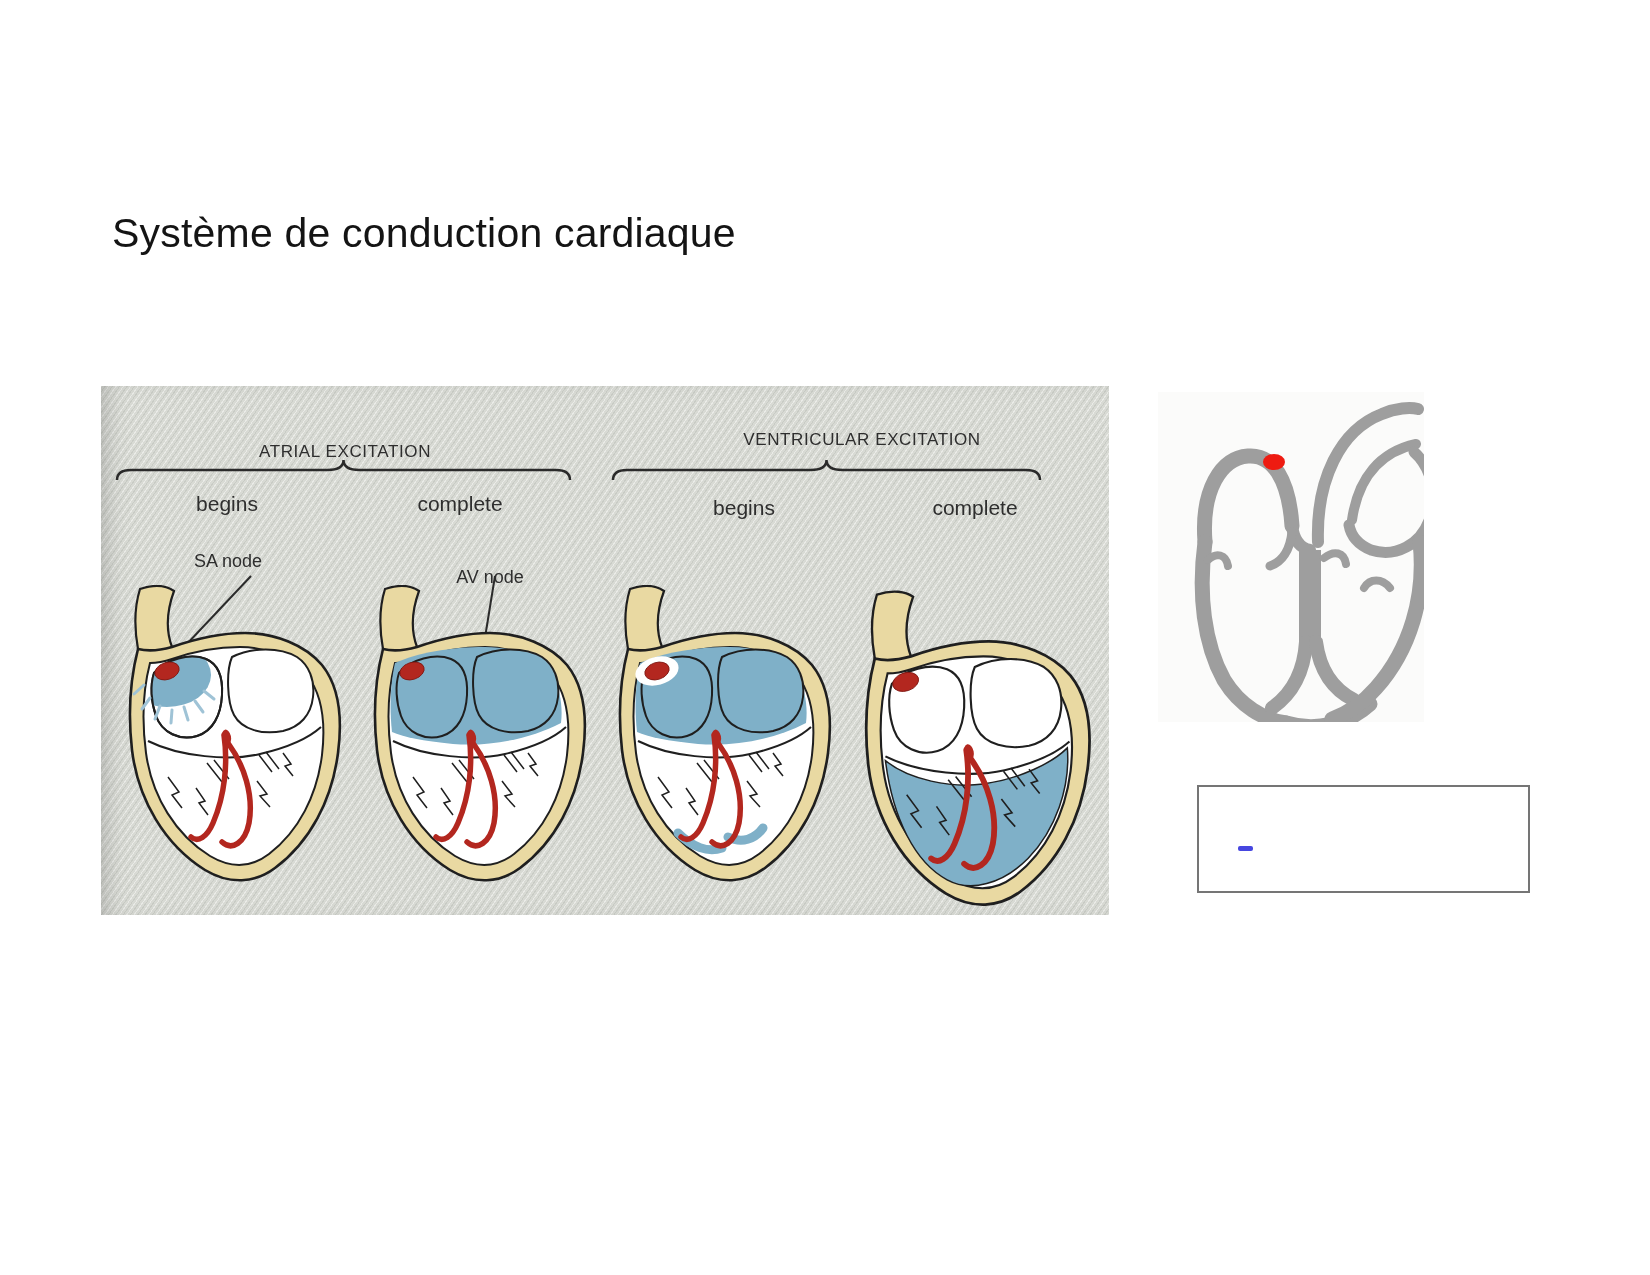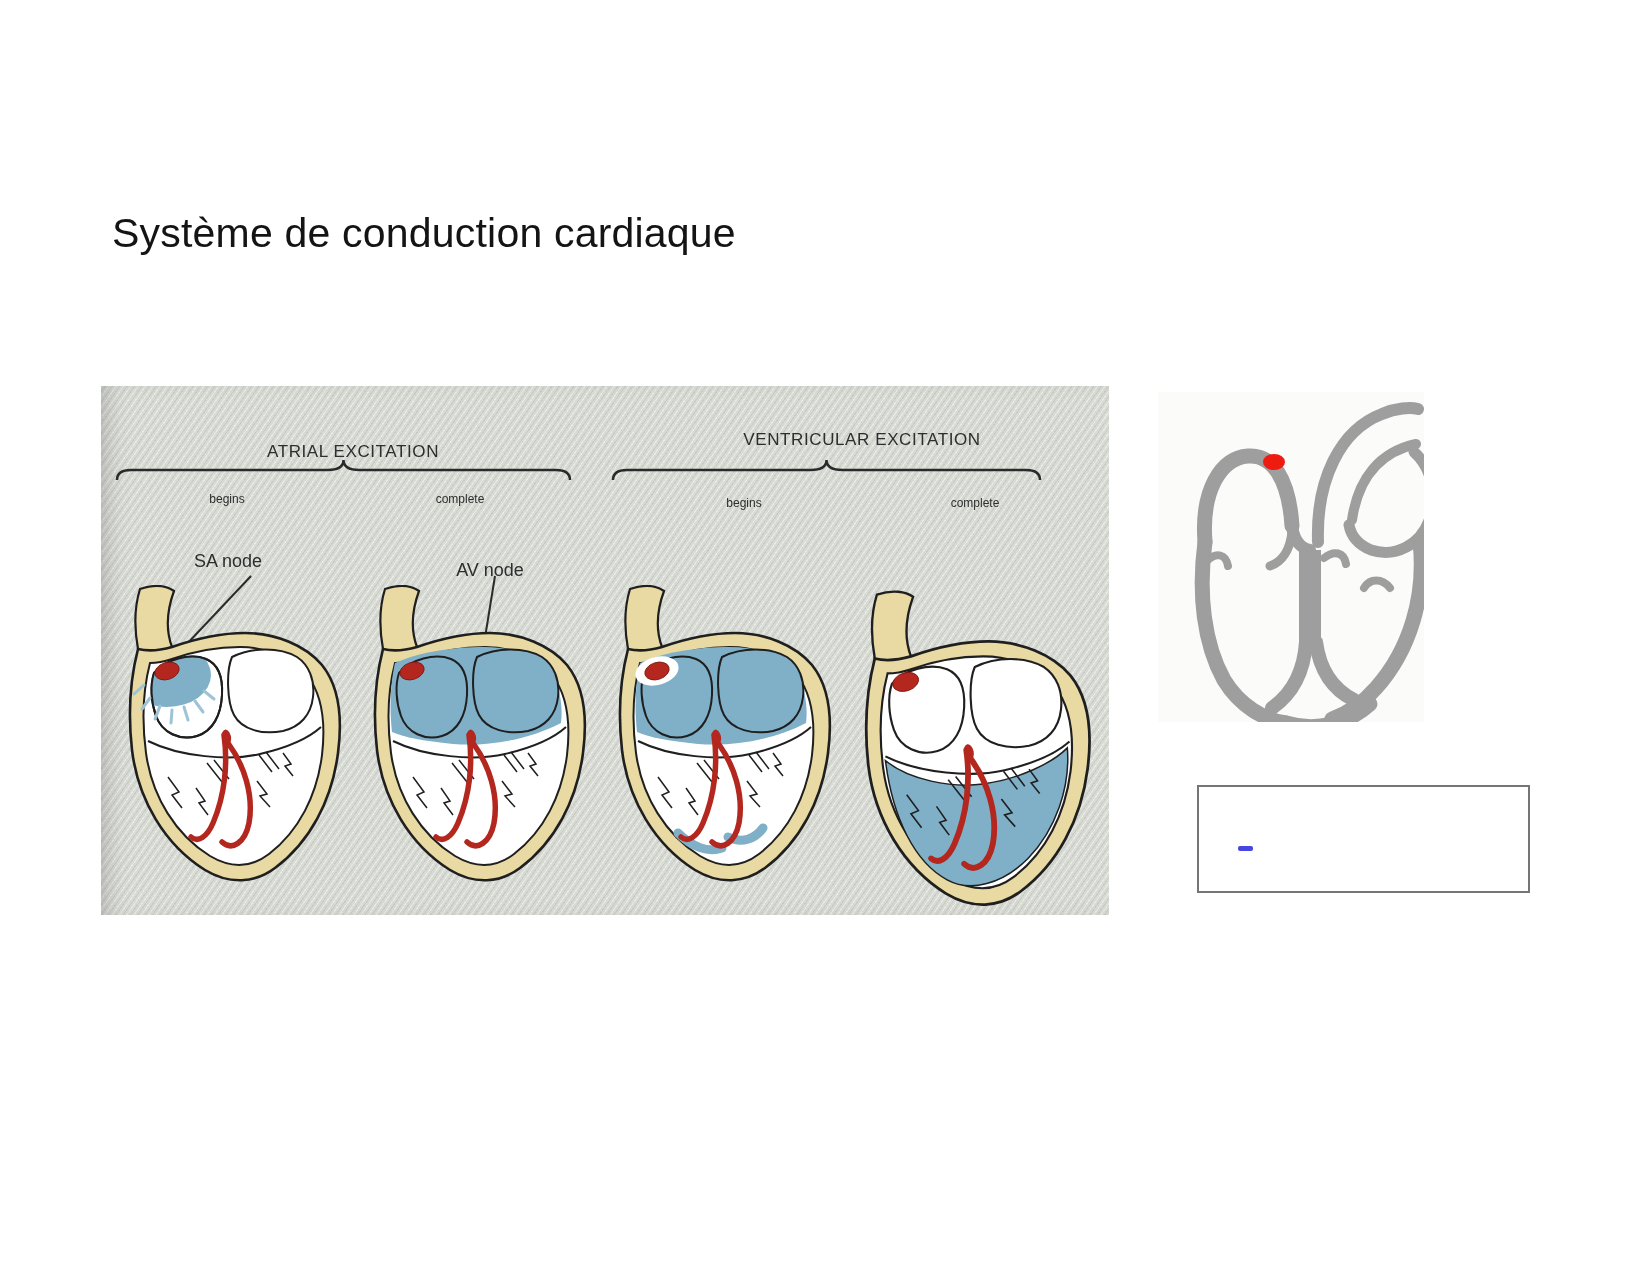--- a/index.html
+++ b/index.html
@@ -18,21 +18,21 @@
       repeating-linear-gradient(125deg,
         rgba(255,255,255,0.45) 0px, rgba(255,255,255,0.45) 1px,
         rgba(0,0,0,0) 1px, rgba(0,0,0,0) 3px,
         rgba(148,153,146,0.22) 3px, rgba(148,153,146,0.22) 4px,
         rgba(0,0,0,0) 4px, rgba(0,0,0,0) 6px),
       #d8dad4;
     box-shadow: inset 16px 0 22px -12px rgba(95,95,95,0.35);
   }
   .fig-abs{position:absolute; color:#2e2e2e; white-space:nowrap;}
   .fig-header{font-size:17px; letter-spacing:0.6px; transform:translateX(-50%);}
-  .fig-stage{font-size:12px; transform:translateX(-50%);}
+  .fig-stage{font-size:21px; transform:translateX(-50%);}
   .fig-node{font-size:18px; transform:translateX(-50%);}
   #fig-overlay{position:absolute; left:0; top:0; width:1008px; height:529px; pointer-events:none;}
   .heart-slot{position:absolute;}
   
   #side-schematic{
     position:absolute; left:1158px; top:392px; width:266px; height:330px;
     background:#fbfbfa;
   }
   
   #note-box{
@@ -46,30 +46,30 @@
 </style>
 </head>
 <body>
 
 <div id="slide">
 
   <div id="slide-title">Système de conduction cardiaque</div>
 
   <div id="scan-figure">
 
-    <div class="fig-abs fig-header" style="left:252px; top:56px;">ATRIAL EXCITATION</div>
+    <div class="fig-abs fig-header" style="left:244px; top:56px;">ATRIAL EXCITATION</div>
     <div class="fig-abs fig-header" style="left:761px; top:44px;">VENTRICULAR EXCITATION</div>
 
     <div class="fig-abs fig-stage" style="left:126px; top:106px;">begins</div>
     <div class="fig-abs fig-stage" style="left:359px; top:106px;">complete</div>
     <div class="fig-abs fig-stage" style="left:643px; top:110px;">begins</div>
     <div class="fig-abs fig-stage" style="left:874px; top:110px;">complete</div>
 
     <div class="fig-abs fig-node" style="left:127px; top:165px;">SA node</div>
-    <div class="fig-abs fig-node" style="left:389px; top:174px;">AV node</div>
+    <div class="fig-abs fig-node" style="left:389px; top:181px;">AV node</div>
 
     <svg id="fig-overlay">
         <path d="M16,94 Q16,84 30,84 L226.5,84 Q242.5,84 242.5,74 Q242.5,84 258.5,84 L455,84 Q469,84 469,94" fill="none" stroke="#2a2a2a" stroke-width="2.5"></path>
         <path d="M512,94 Q512,84 526,84 L709.5,84 Q725.5,84 725.5,74 Q725.5,84 741.5,84 L925,84 Q939,84 939,94" fill="none" stroke="#2a2a2a" stroke-width="2.5"></path>
         <line x1="150" y1="190" x2="67" y2="278" stroke="#2b2b2b" stroke-width="2"></line>
         <line x1="394" y1="190" x2="369" y2="344" stroke="#2b2b2b" stroke-width="2"></line>
       </svg>
 
     <div class="heart-slot" style="left:9px;  top:199px; width:235px; height:300px;" id="heart-0"><svg width="235" height="300" viewBox="0 0 235 300" xmlns="http://www.w3.org/2000/svg">
           <path d="M30,4 C45,-1 57,1 64,6 C56,28 56,46 62,62 C48,70 36,70 28,64 C24,42 25,20 30,4 Z" fill="#e9d9a2" stroke="#1f1f1f" stroke-width="2.2"></path>

